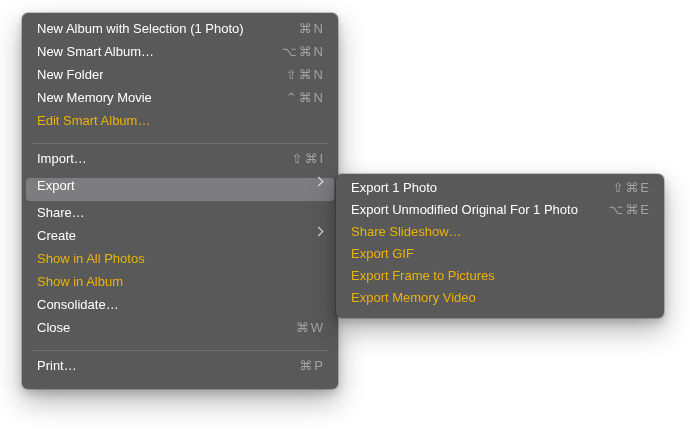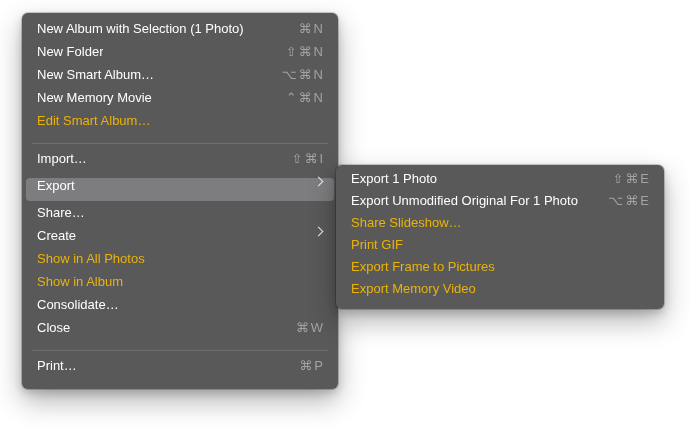--- a/index.html
+++ b/index.html
@@ -26,21 +26,21 @@
     box-sizing: border-box;
   }
   .menu-file {
     left: 22px;
     top: 13px;
     width: 316px;
     z-index: 1;
   }
   .menu-export {
     left: 336px;
-    top: 165px;
+    top: 174px;
     width: 328px;
     padding: 6px 0;
     z-index: 2;
   }
   .menu-row {
     position: relative;
     height: 23px;
     display: flex;
     align-items: flex-start;
     padding: 0 13px 0 15px;
@@ -89,26 +89,26 @@
 </head>
 <body>
 
 <div class="stage">
   <div class="menu menu-file" id="file-menu">
       <div class="menu-row">
         <span class="label">New Album with Selection (1 Photo)</span>
         <span class="shortcut">⌘N</span>
       </div>
       <div class="menu-row">
+        <span class="label">New Smart Album…</span>
+        <span class="shortcut">⌥⌘N</span>
+      </div>
+      <div class="menu-row">
         <span class="label">New Folder</span>
         <span class="shortcut">⇧⌘N</span>
-      </div>
-      <div class="menu-row">
-        <span class="label">New Smart Album…</span>
-        <span class="shortcut">⌥⌘N</span>
       </div>
       <div class="menu-row">
         <span class="label">New Memory Movie</span>
         <span class="shortcut">⌃⌘N</span>
       </div>
       <div class="menu-row disabled">
         <span class="label">Edit Smart Album…</span>
       </div>
       <div class="menu-sep"></div>
       <div class="menu-row">
@@ -151,21 +151,21 @@
         <span class="shortcut">⇧⌘E</span>
       </div>
       <div class="menu-row">
         <span class="label">Export Unmodified Original For 1 Photo</span>
         <span class="shortcut">⌥⌘E</span>
       </div>
       <div class="menu-row disabled">
         <span class="label">Share Slideshow…</span>
       </div>
       <div class="menu-row disabled">
-        <span class="label">Print GIF</span>
+        <span class="label">Export GIF</span>
       </div>
       <div class="menu-row disabled">
         <span class="label">Export Frame to Pictures</span>
       </div>
       <div class="menu-row disabled">
         <span class="label">Export Memory Video</span>
       </div>
     </div>
 </div>
 

